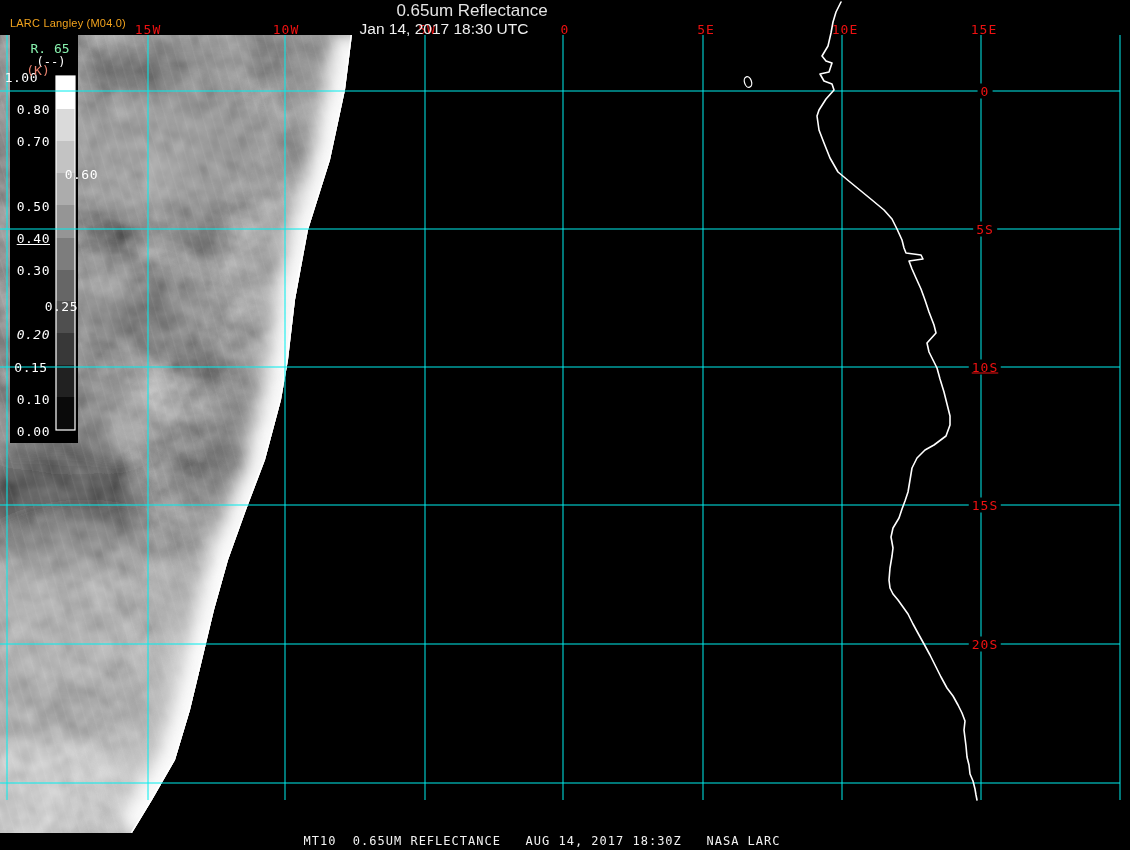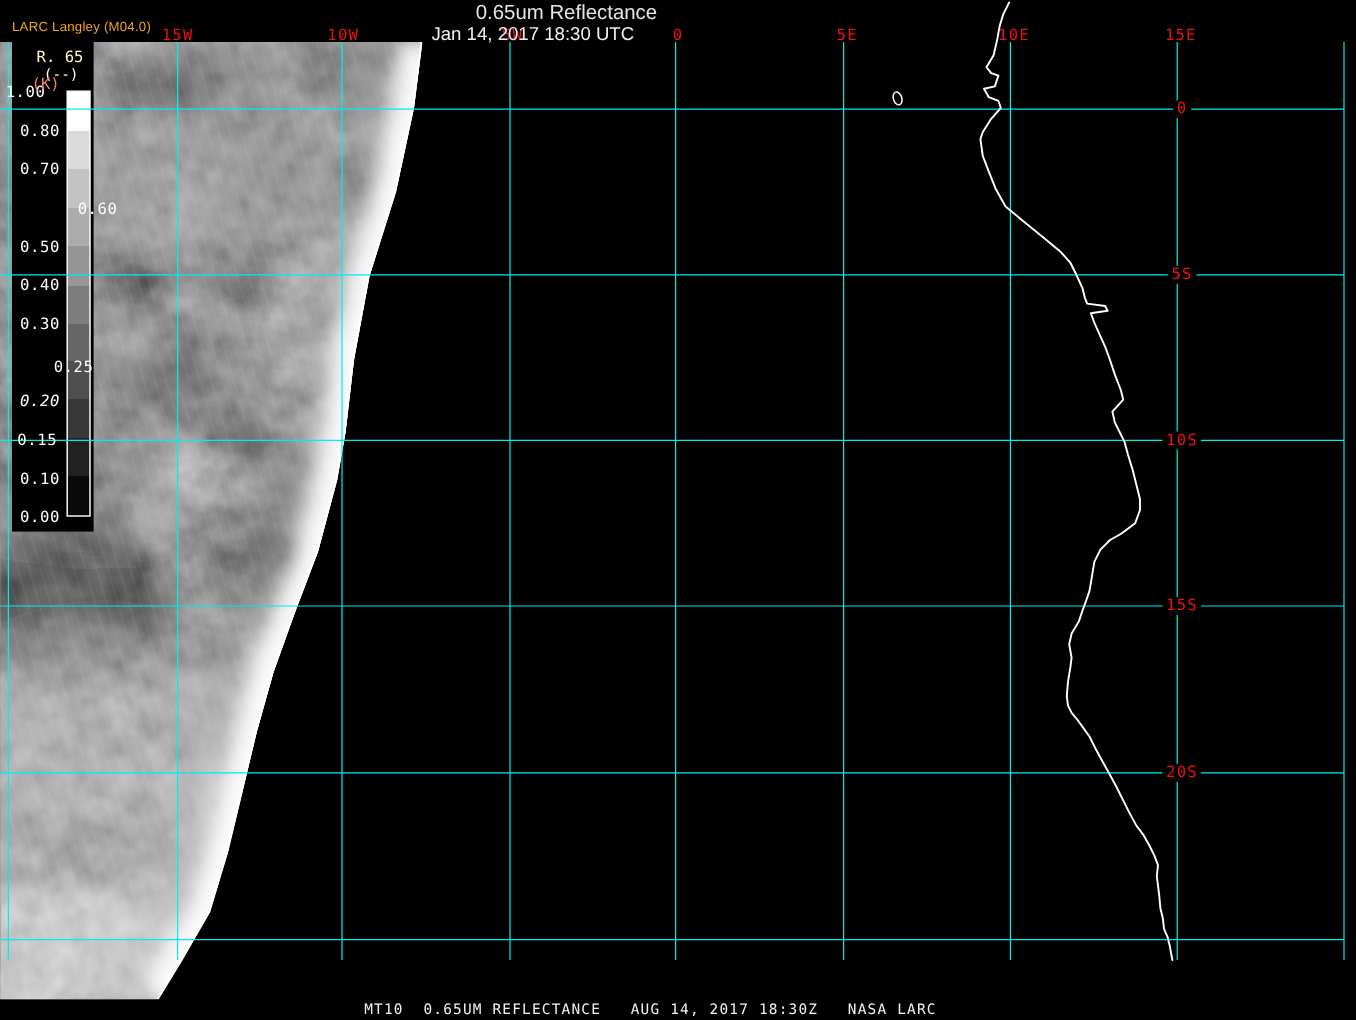--- a/index.html
+++ b/index.html
@@ -22,21 +22,21 @@
     font-family:"Liberation Sans","DejaVu Sans",sans-serif;
     font-size:11px;letter-spacing:.2px;
   }
   .lonlab{
     font-size:13px;letter-spacing:1px;transform:translateX(-50%);
   }
   .latlab{
     font-size:13px;letter-spacing:1px;transform:translate(-50%,-50%);
     background:#000;padding:1px 3px;
   }
-  .legend-title{font-size:13px;color:#fef9c3;transform:translateX(-50%);}
+  .legend-title{font-size:13px;color:#86efac;transform:translateX(-50%);}
   .legend-units{font-size:12px;color:#fff;transform:translateX(-50%);}
   .legend-units-k{font-size:13px;transform:translateX(-50%);}
   .tick{
     font-size:13px;color:#fff;width:38px;text-align:right;letter-spacing:.5px;
   }
   .caption{
     font-size:12px;color:#f2f2f2;letter-spacing:1px;transform:translateX(-50%);
   }
 </style>
 </head>
@@ -196,31 +196,31 @@
         <div class="txt lonlab" style="left: 286px; top: 23px; color: rgb(238, 17, 17);">10W</div>
         <div class="txt lonlab" style="left: 427px; top: 23px; color: rgb(238, 17, 17);">5W</div>
         <div class="txt lonlab" style="left: 565px; top: 23px; color: rgb(238, 17, 17);">0</div>
         <div class="txt lonlab" style="left: 706px; top: 23px; color: rgb(238, 17, 17); text-align: right;">5E</div>
         <div class="txt lonlab" style="left: 845px; top: 23px; color: rgb(238, 17, 17);">10E</div>
         <div class="txt lonlab" style="left: 984px; top: 23px; color: rgb(238, 17, 17);">15E</div>
       </div>
     <div id="lat-labels">
         <div class="txt latlab" style="left: 985px; top: 91px; color: rgb(238, 17, 17);">0</div>
         <div class="txt latlab" style="left: 985px; top: 229px; color: rgb(238, 17, 17);">5S</div>
-        <div class="txt latlab" style="left: 985px; top: 367px; color: rgb(238, 17, 17);">10S</div>
+        <div class="txt latlab" style="left: 985px; top: 367px; color: rgb(238, 17, 17); text-decoration: underline;">10S</div>
         <div class="txt latlab" style="left: 985px; top: 505px; color: rgb(238, 17, 17);">15S</div>
         <div class="txt latlab" style="left: 985px; top: 644px; color: rgb(238, 17, 17);">20S</div>
       </div>
     <div id="legend-ticks">
         <div class="txt tick" style="left: 0; top: 71px;">1.00</div>
         <div class="txt tick" style="left: 12px; top: 103px;">0.80</div>
         <div class="txt tick" style="left: 12px; top: 135px;">0.70</div>
         <div class="txt tick" style="left: 12px; top: 168px; margin-left: 48px;">0.60</div>
         <div class="txt tick" style="left: 12px; top: 200px;">0.50</div>
-        <div class="txt tick" style="left: 12px; top: 232px;">0.40</div>
+        <div class="txt tick" style="left: 12px; top: 232px; text-decoration: underline;">0.40</div>
         <div class="txt tick" style="left: 12px; top: 264px;">0.30</div>
         <div class="txt tick" style="left: 12px; top: 300px; margin-left: 28px;">0.25</div>
         <div class="txt tick" style="left: 12px; top: 328px; font-style: italic;">0.20</div>
         <div class="txt tick" style="left: 12px; top: 361px; text-align: center;">0.15</div>
         <div class="txt tick" style="left: 12px; top: 393px;">0.10</div>
         <div class="txt tick" style="left: 12px; top: 425px;">0.00</div>
       </div>
 
     <div class="txt legend-title" style="left:50px;top:42px;">R. 65</div>
     <div class="txt legend-units" style="left:51px;top:56px;">(--)</div>

